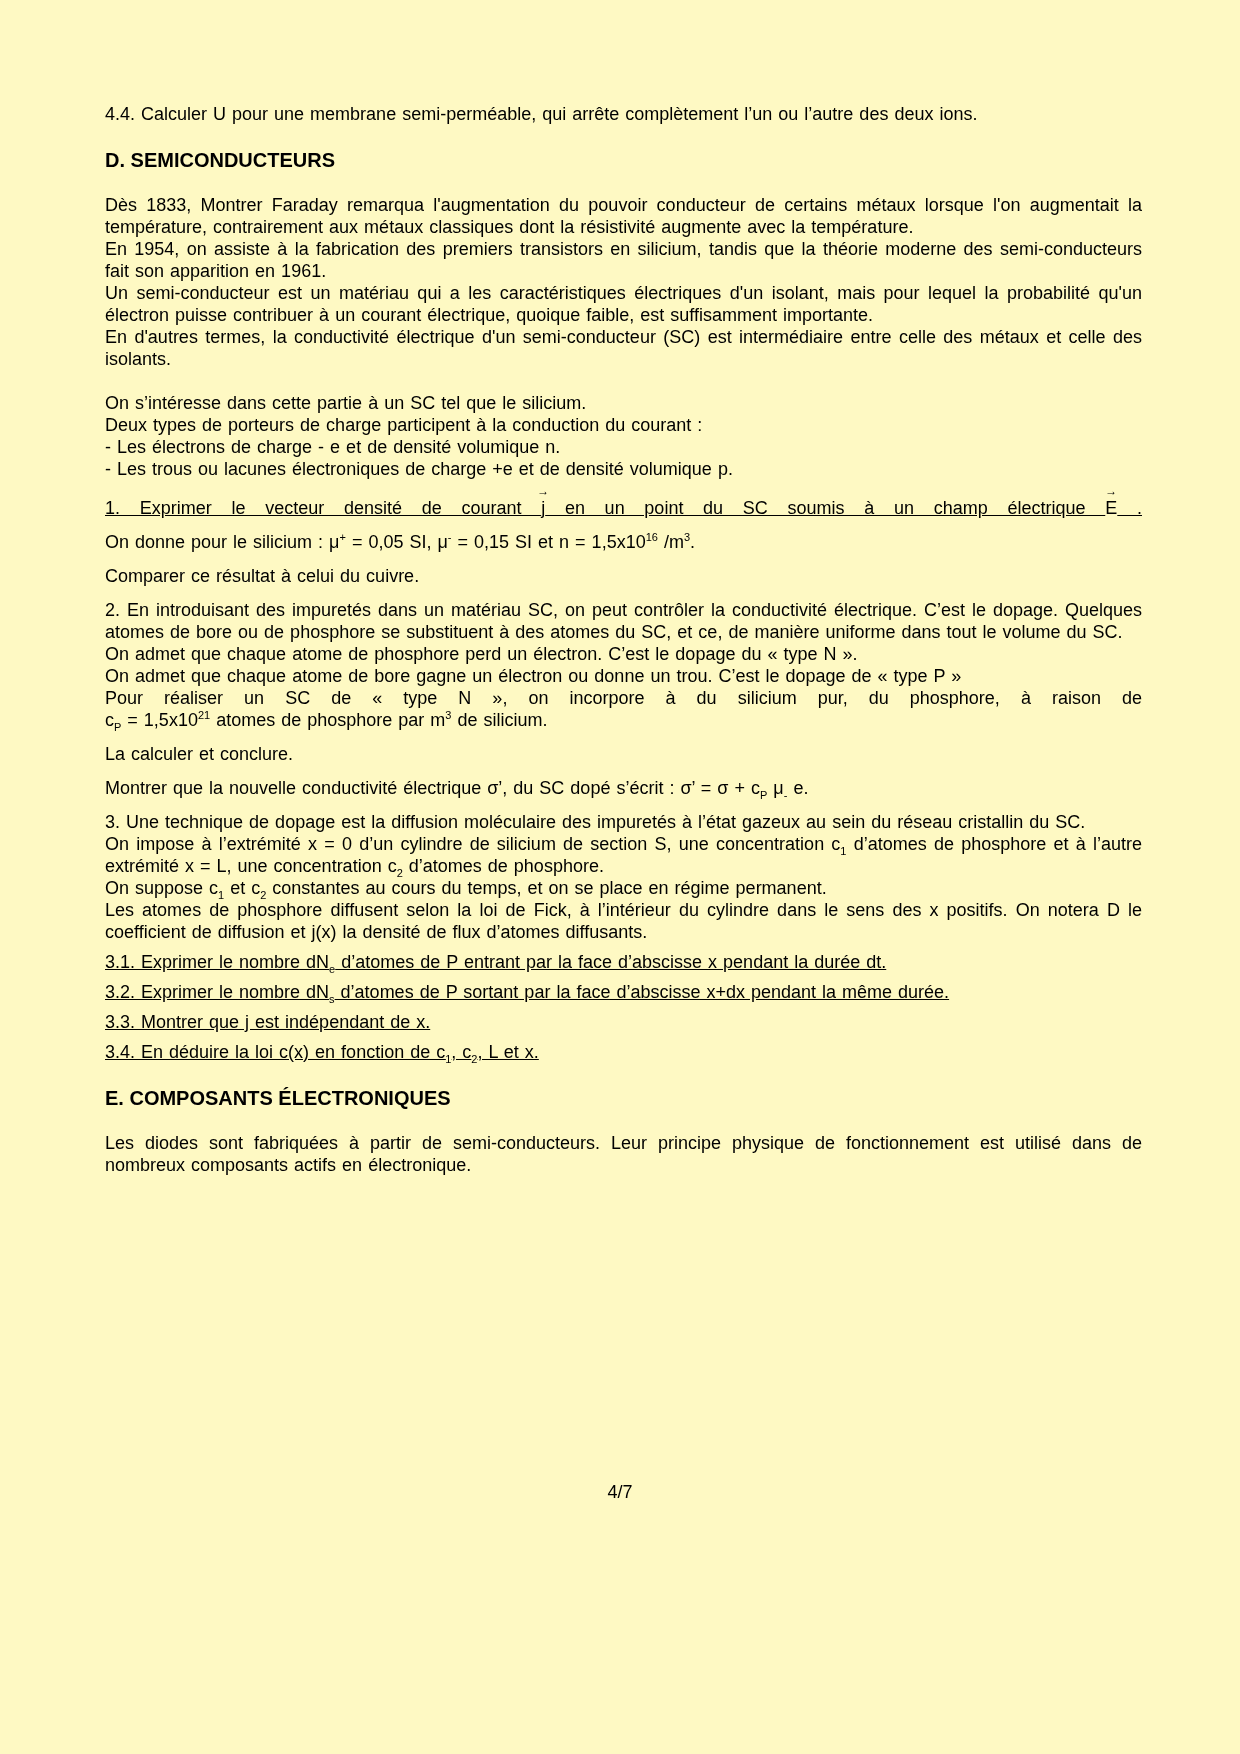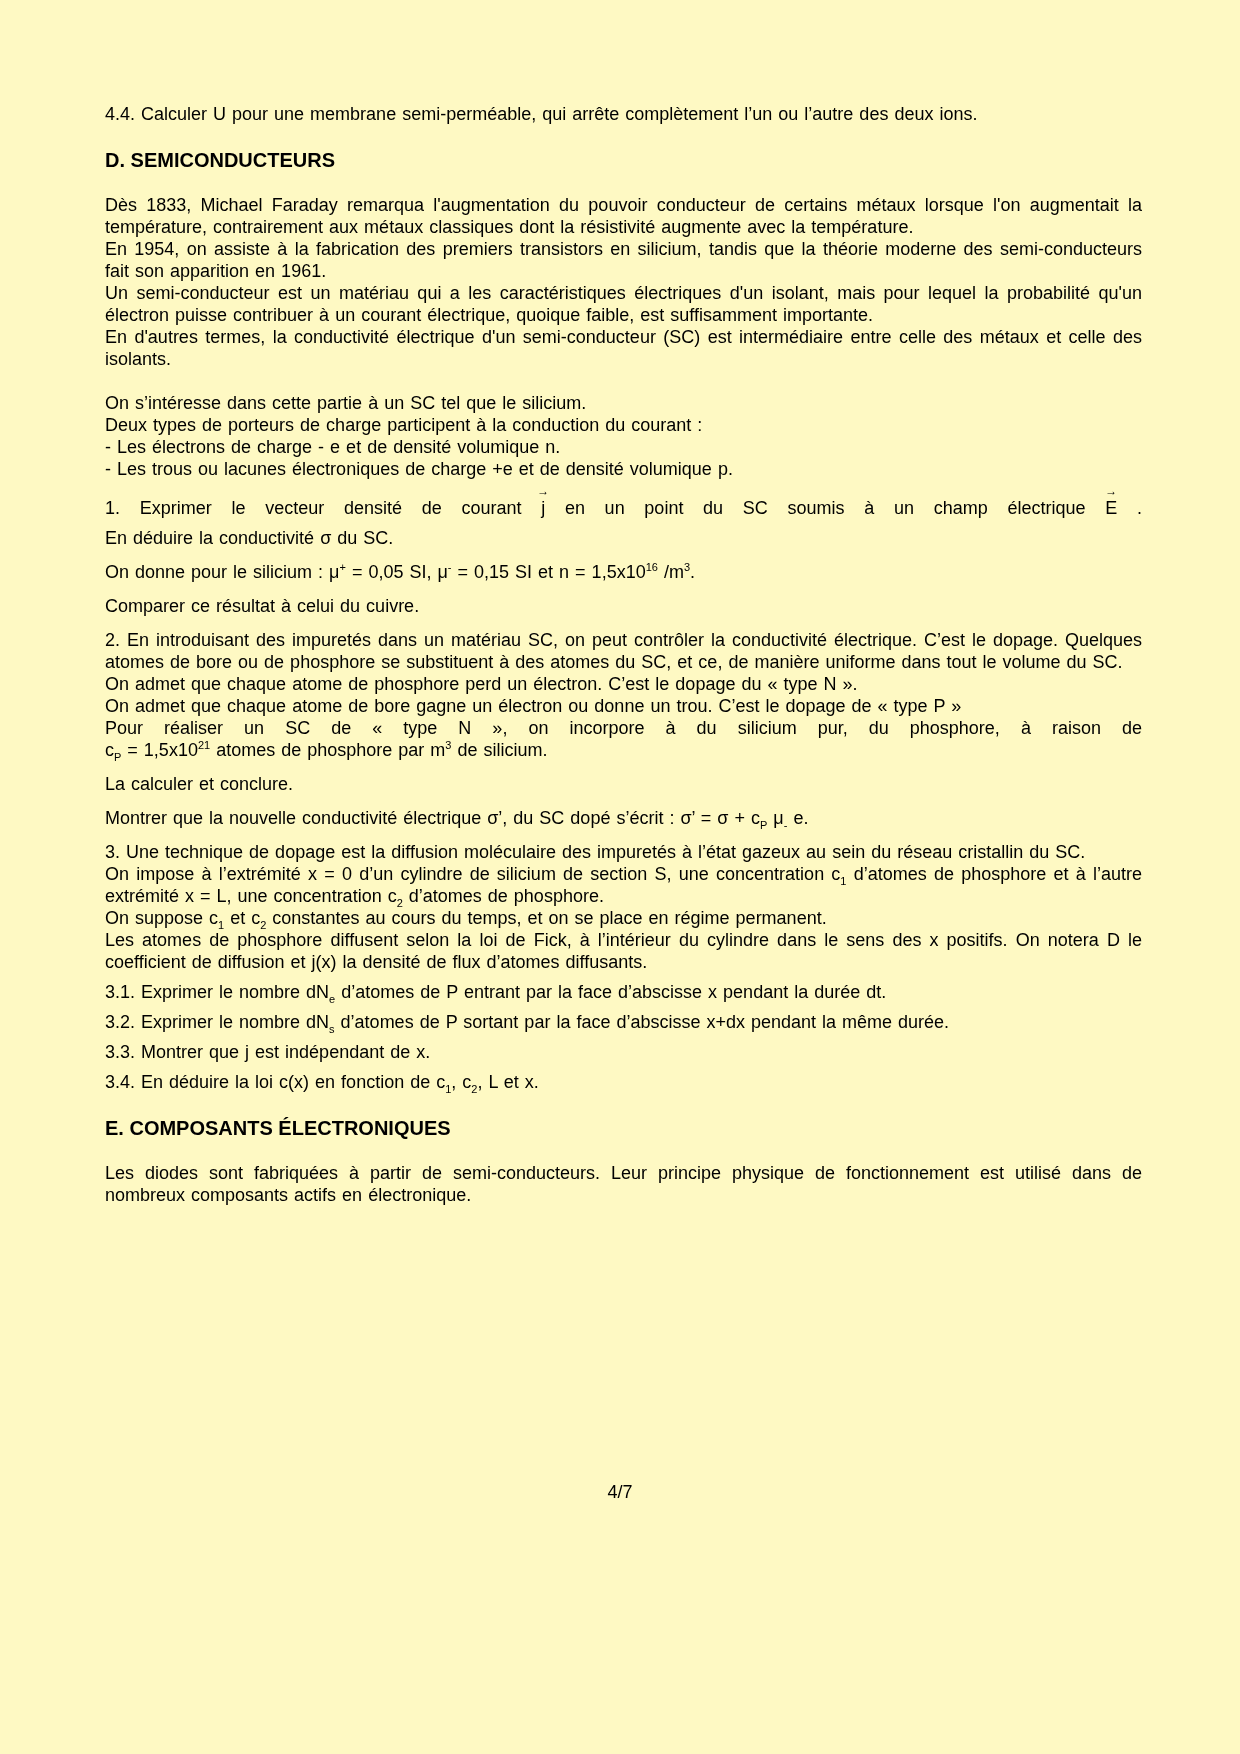--- a/index.html
+++ b/index.html
@@ -28,21 +28,21 @@
     line-height: 22px;
     text-align: justify;
     word-spacing: 1px;
   }
   .doc-heading {
     font-size: 20px;
     font-weight: 700;
     margin: 24px 0 22px 0;
     text-align: left;
   }
-  .sp-s { margin-top: 8px; }
+  .sp-s { margin-top: 8px; text-decoration: underline; }
   .sp-m { margin-top: 12px; }
   .sp-l { margin-top: 22px; }
   .jlast { text-align-last: justify; }
   .vecpad { padding-top: 9px; }
   .sup {
     font-size: 11px;
     vertical-align: super;
     line-height: 0;
   }
   .sub {
@@ -72,30 +72,29 @@
     font-size: 18px;
   }
 </style>
 </head>
 <body>
 
 <div class="page">
   <div class="content">
       <p class="doc-par"><span>4.4. Calculer U pour une membrane semi-perméable, qui arrête complètement l’un ou l’autre des deux ions.</span></p>
       <h2 class="doc-heading"><span>D. SEMICONDUCTEURS</span></h2>
-      <p class="doc-par"><span>Dès 1833, Michael Faraday remarqua l'augmentation du pouvoir conducteur de certains métaux lorsque l'on augmentait la température, contrairement aux métaux classiques dont la résistivité augmente avec la température.</span></p>
+      <p class="doc-par"><span>Dès 1833, Montrer Faraday remarqua l'augmentation du pouvoir conducteur de certains métaux lorsque l'on augmentait la température, contrairement aux métaux classiques dont la résistivité augmente avec la température.</span></p>
       <p class="doc-par"><span>En 1954, on assiste à la fabrication des premiers transistors en silicium, tandis que la théorie moderne des semi-conducteurs fait son apparition en 1961.</span></p>
       <p class="doc-par"><span>Un semi-conducteur est un matériau qui a les caractéristiques électriques d'un isolant, mais pour lequel la probabilité qu'un électron puisse contribuer à un courant électrique, quoique faible, est suffisamment importante.</span></p>
       <p class="doc-par"><span>En d'autres termes, la conductivité électrique d'un semi-conducteur (SC) est intermédiaire entre celle des métaux et celle des isolants.</span></p>
       <p class="doc-par sp-l"><span>On s’intéresse dans cette partie à un SC tel que le silicium.</span></p>
       <p class="doc-par"><span>Deux types de porteurs de charge participent à la conduction du courant :</span></p>
       <p class="doc-par"><span>- Les électrons de charge - e et de densité volumique n.</span></p>
       <p class="doc-par"><span>- Les trous ou lacunes électroniques de charge +e et de densité volumique p.</span></p>
       <p class="doc-par sp-s jlast vecpad"><span>1. Exprimer le vecteur densité de courant </span><span class="vec">j</span><span> en un point du SC soumis à un champ électrique </span><span class="vec">E</span><span> .</span></p>
-      <p class="doc-par sp-s"><span>En déduire la conductivité σ du SC.</span></p>
       <p class="doc-par sp-m"><span>On donne pour le silicium : μ</span><span class="sup">+</span><span> = 0,05 SI, μ</span><span class="sup">-</span><span> = 0,15 SI et n = 1,5x10</span><span class="sup">16</span><span> /m</span><span class="sup">3</span><span>.</span></p>
       <p class="doc-par sp-m"><span>Comparer ce résultat à celui du cuivre.</span></p>
       <p class="doc-par sp-m"><span>2. En introduisant des impuretés dans un matériau SC, on peut contrôler la conductivité électrique. C’est le dopage. Quelques atomes de bore ou de phosphore se substituent à des atomes du SC, et ce, de manière uniforme dans tout le volume du SC.</span></p>
       <p class="doc-par"><span>On admet que chaque atome de phosphore perd un électron. C’est le dopage du « type N ».</span></p>
       <p class="doc-par"><span>On admet que chaque atome de bore gagne un électron ou donne un trou. C’est le dopage de « type P »</span></p>
       <p class="doc-par jlast"><span>Pour réaliser un SC de « type N », on incorpore à du silicium pur, du phosphore, à raison de</span></p>
       <p class="doc-par"><span>c</span><span class="sub">P</span><span> = 1,5x10</span><span class="sup">21</span><span> atomes de phosphore par m</span><span class="sup">3</span><span> de silicium.</span></p>
       <p class="doc-par sp-m"><span>La calculer et conclure.</span></p>
       <p class="doc-par sp-m"><span>Montrer que la nouvelle conductivité électrique σ’, du SC dopé s’écrit : σ’ = σ + c</span><span class="sub">P</span><span> μ</span><span class="sub">-</span><span> e.</span></p>
       <p class="doc-par sp-m"><span>3. Une technique de dopage est la diffusion moléculaire des impuretés à l’état gazeux au sein du réseau cristallin du SC.</span></p>

